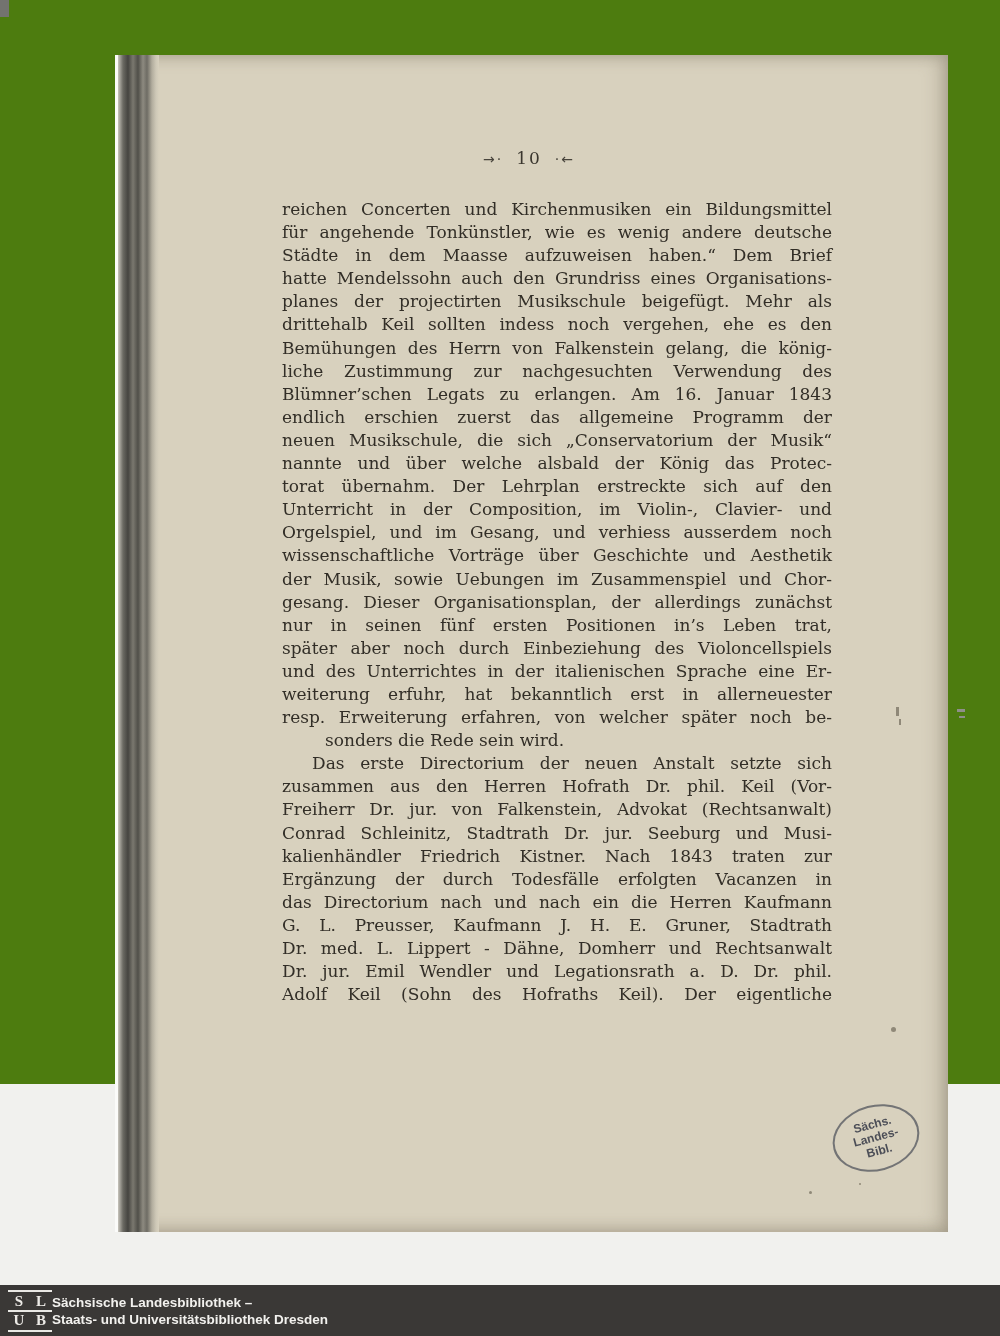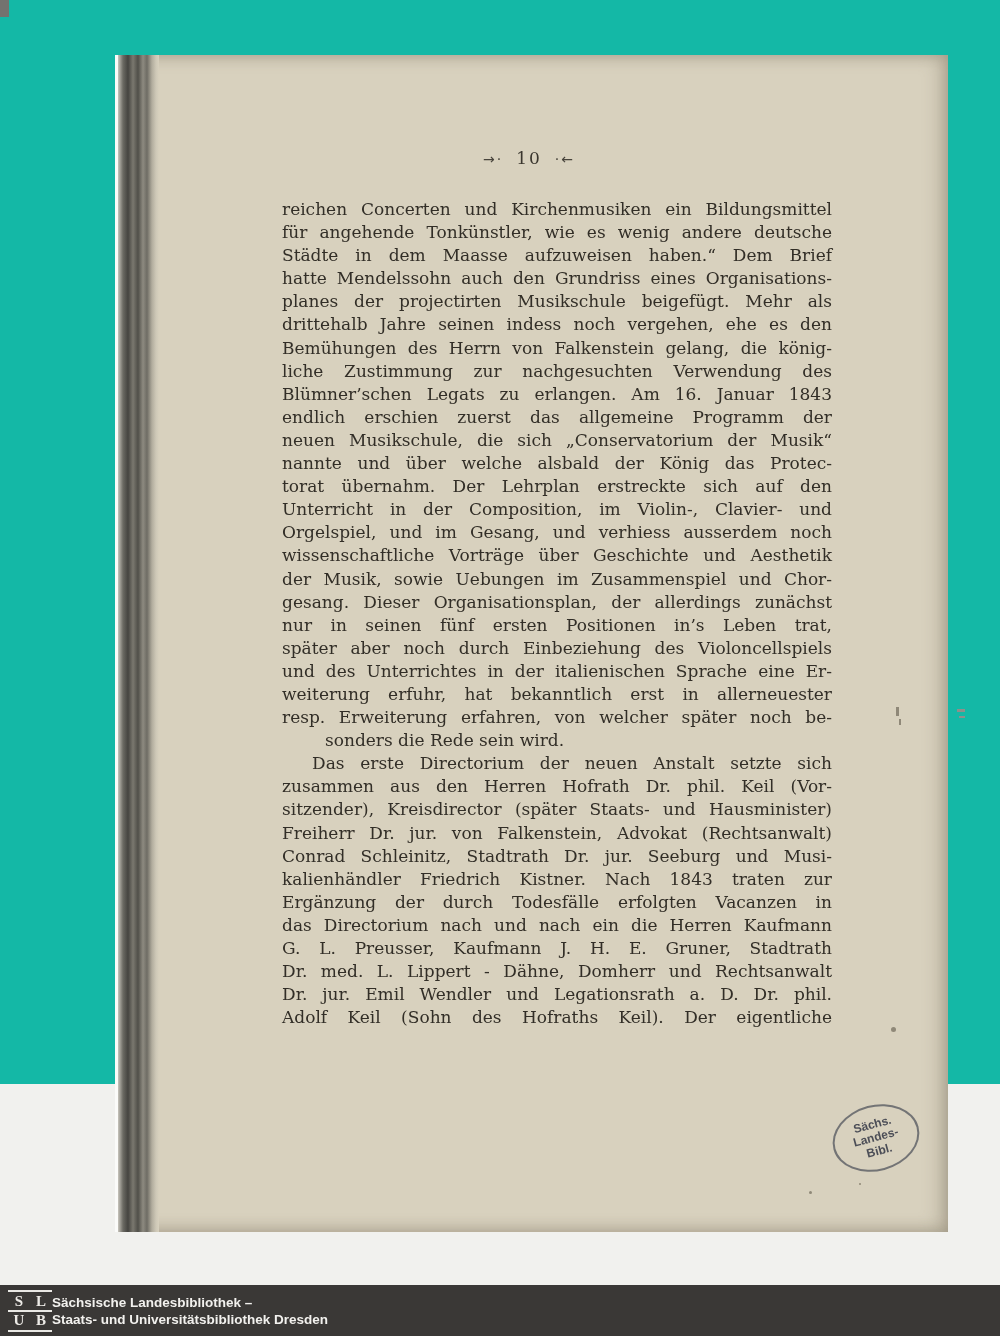--- a/index.html
+++ b/index.html
@@ -3,21 +3,21 @@
 <meta charset="utf-8">
 <style>
   * { margin:0; padding:0; box-sizing:border-box; }
   html, body { width:1000px; height:1336px; }
   body {
     font-family:"DejaVu Serif", serif;
     background:#f1f1ee;
     position:relative;
     overflow:hidden;
   }
-  .canvas { position:absolute; inset:0; width:1000px; height:1084px; background:#14b8a6;text-decoration:underline; }
+  .canvas { position:absolute; inset:0; width:1000px; height:1084px; background:#4d7c0f;text-decoration:underline; }
 
   
   .corner-artifact { position:absolute; left:0; top:0; width:9px; height:17px; background:#73736f; }
   .margin-speck { position:absolute; background:#8f8f8a; }
 
   
   .scan {
     position:absolute; left:115px; top:55px; width:833px; height:1177px;
     background:#d8d1be;
     box-shadow: inset -8px 0 18px rgba(92,84,64,.28),
@@ -110,21 +110,21 @@
         <span class="orn">→·</span><span class="pnum">10</span><span class="orn">·←</span>
       </div>
 
       <div class="text-block">
         <div class="para endpara">
             <div class="tline">reichen Concerten und Kirchenmusiken ein Bildungsmittel</div>
             <div class="tline">für angehende Tonkünstler, wie es wenig andere deutsche</div>
             <div class="tline">Städte in dem Maasse aufzuweisen haben.“ Dem Brief</div>
             <div class="tline">hatte Mendelssohn auch den Grundriss eines Organisations-</div>
             <div class="tline">planes der projectirten Musikschule beigefügt. Mehr als</div>
-            <div class="tline">drittehalb Jahre seinen indess noch vergehen, ehe es den</div>
+            <div class="tline">drittehalb Keil sollten indess noch vergehen, ehe es den</div>
             <div class="tline">Bemühungen des Herrn von Falkenstein gelang, die könig-</div>
             <div class="tline">liche Zustimmung zur nachgesuchten Verwendung des</div>
             <div class="tline">Blümner’schen Legats zu erlangen. Am 16. Januar 1843</div>
             <div class="tline">endlich erschien zuerst das allgemeine Programm der</div>
             <div class="tline">neuen Musikschule, die sich „Conservatorium der Musik“</div>
             <div class="tline">nannte und über welche alsbald der König das Protec-</div>
             <div class="tline">torat übernahm. Der Lehrplan erstreckte sich auf den</div>
             <div class="tline">Unterricht in der Composition, im Violin-, Clavier- und</div>
             <div class="tline">Orgelspiel, und im Gesang, und verhiess ausserdem noch</div>
             <div class="tline">wissenschaftliche Vorträge über Geschichte und Aesthetik</div>
@@ -133,21 +133,20 @@
             <div class="tline">nur in seinen fünf ersten Positionen in’s Leben trat,</div>
             <div class="tline">später aber noch durch Einbeziehung des Violoncellspiels</div>
             <div class="tline">und des Unterrichtes in der italienischen Sprache eine Er-</div>
             <div class="tline">weiterung erfuhr, hat bekanntlich erst in allerneuester</div>
             <div class="tline">resp. Erweiterung erfahren, von welcher später noch be-</div>
             <div class="tline">sonders die Rede sein wird.</div>
           </div>
         <div class="para indent">
             <div class="tline">Das erste Directorium der neuen Anstalt setzte sich</div>
             <div class="tline">zusammen aus den Herren Hofrath Dr. phil. Keil (Vor-</div>
-            <div class="tline">sitzender), Kreisdirector (später Staats- und Hausminister)</div>
             <div class="tline">Freiherr Dr. jur. von Falkenstein, Advokat (Rechtsanwalt)</div>
             <div class="tline">Conrad Schleinitz, Stadtrath Dr. jur. Seeburg und Musi-</div>
             <div class="tline">kalienhändler Friedrich Kistner. Nach 1843 traten zur</div>
             <div class="tline">Ergänzung der durch Todesfälle erfolgten Vacanzen in</div>
             <div class="tline">das Directorium nach und nach ein die Herren Kaufmann</div>
             <div class="tline">G. L. Preusser, Kaufmann J. H. E. Gruner, Stadtrath</div>
             <div class="tline">Dr. med. L. Lippert - Dähne, Domherr und Rechtsanwalt</div>
             <div class="tline">Dr. jur. Emil Wendler und Legationsrath a. D. Dr. phil.</div>
             <div class="tline">Adolf Keil (Sohn des Hofraths Keil). Der eigentliche</div>
           </div>

